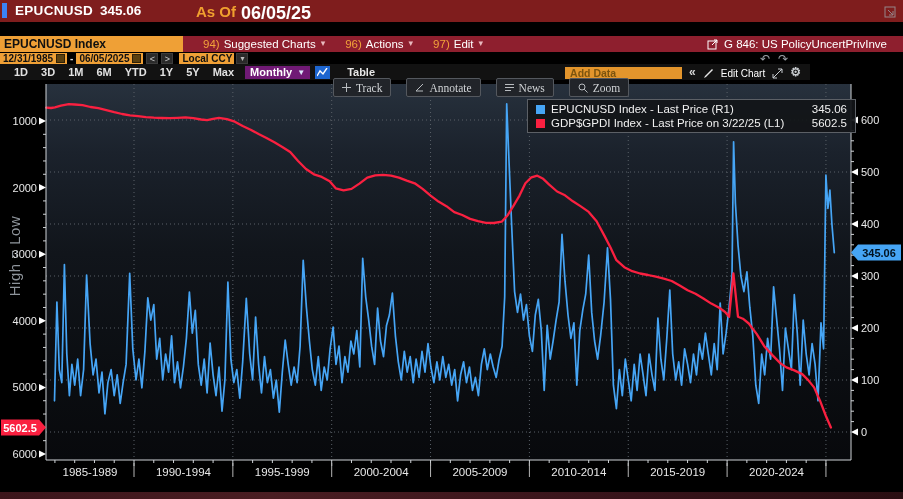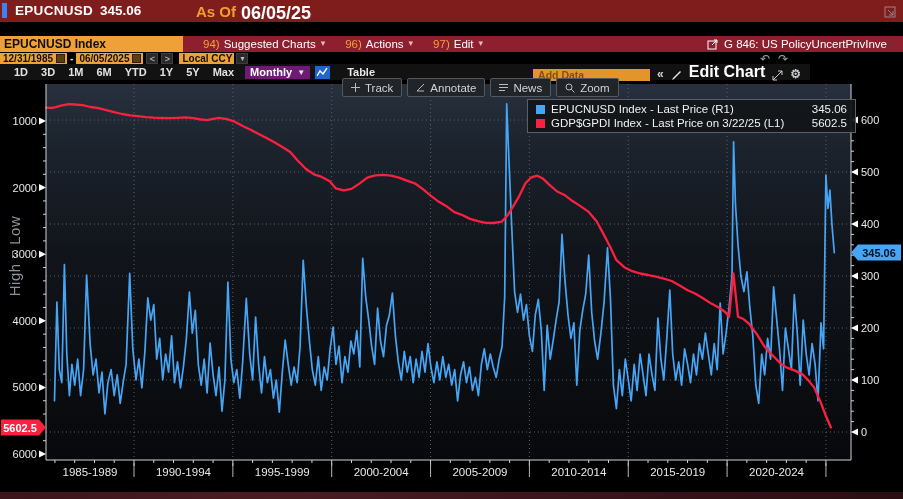--- a/index.html
+++ b/index.html
@@ -45,25 +45,25 @@
   .period:first-child{margin-left:14px;}
   .freqbtn{margin-left:11px;height:13px;background:#701a75;color:#fff;display:flex;align-items:center;
            padding:0 5px;gap:5px;}
   .freqbtn .caret{font-size:8px;color:#dce8fa;}
   .chartbtn{margin-left:5px;width:15px;height:13px;background:#1e66d0;display:flex;align-items:center;justify-content:center;}
   .tablebtn{margin-left:17px;color:#e8e8e8;}
   .r5-right{margin-left:auto;display:flex;align-items:flex-end;padding-right:9px;gap:7px;}
   .adddata{width:112px;height:12px;background:#e3952c;color:#7c540f;font-size:10.5px;font-weight:bold;
            line-height:12px;padding-left:5px;}
   .guillemet{color:#d8d8d8;font-size:12px;font-weight:bold;}
-  .editchart{color:#fff;font-size:16px;font-weight:bold;}
+  .editchart{color:#fff;font-size:10px;font-weight:normal;}
   .gear{color:#c9cdd1;font-size:12px;}
   
   #chart-svg{position:absolute;left:0;top:80px;}
-  .chart-toolbar{position:absolute;left:342px;top:78px;display:flex;gap:5px;z-index:5;}
+  .chart-toolbar{position:absolute;left:333px;top:78px;display:flex;gap:15px;z-index:5;font-family:Liberation Serif, serif;}
   .tbtn{display:flex;align-items:center;gap:5px;background:#212429;border:1px solid #54585e;border-radius:2px;
         color:#d0d3d6;font-size:11.5px;padding:1px 8px;height:15px;}
   .legend{position:absolute;left:527px;top:99px;width:329px;background:rgba(18,20,24,.93);border:1px solid #5c6066;
           box-sizing:border-box;z-index:4;font-size:11.5px;color:#f0f0f0;padding:2px 0;}
   .legrow{display:flex;align-items:center;padding:1px 8px;}
   .swatch{width:9px;height:9px;margin-right:6px;flex:0 0 auto;}
   .leglabel{flex:1;white-space:nowrap;}
   .legval{margin-left:8px;}
   .highlow{position:absolute;left:-46px;top:248px;width:120px;height:16px;transform:rotate(-90deg);
            color:#8e949b;font-size:15px;text-align:center;letter-spacing:.5px;z-index:3;}

